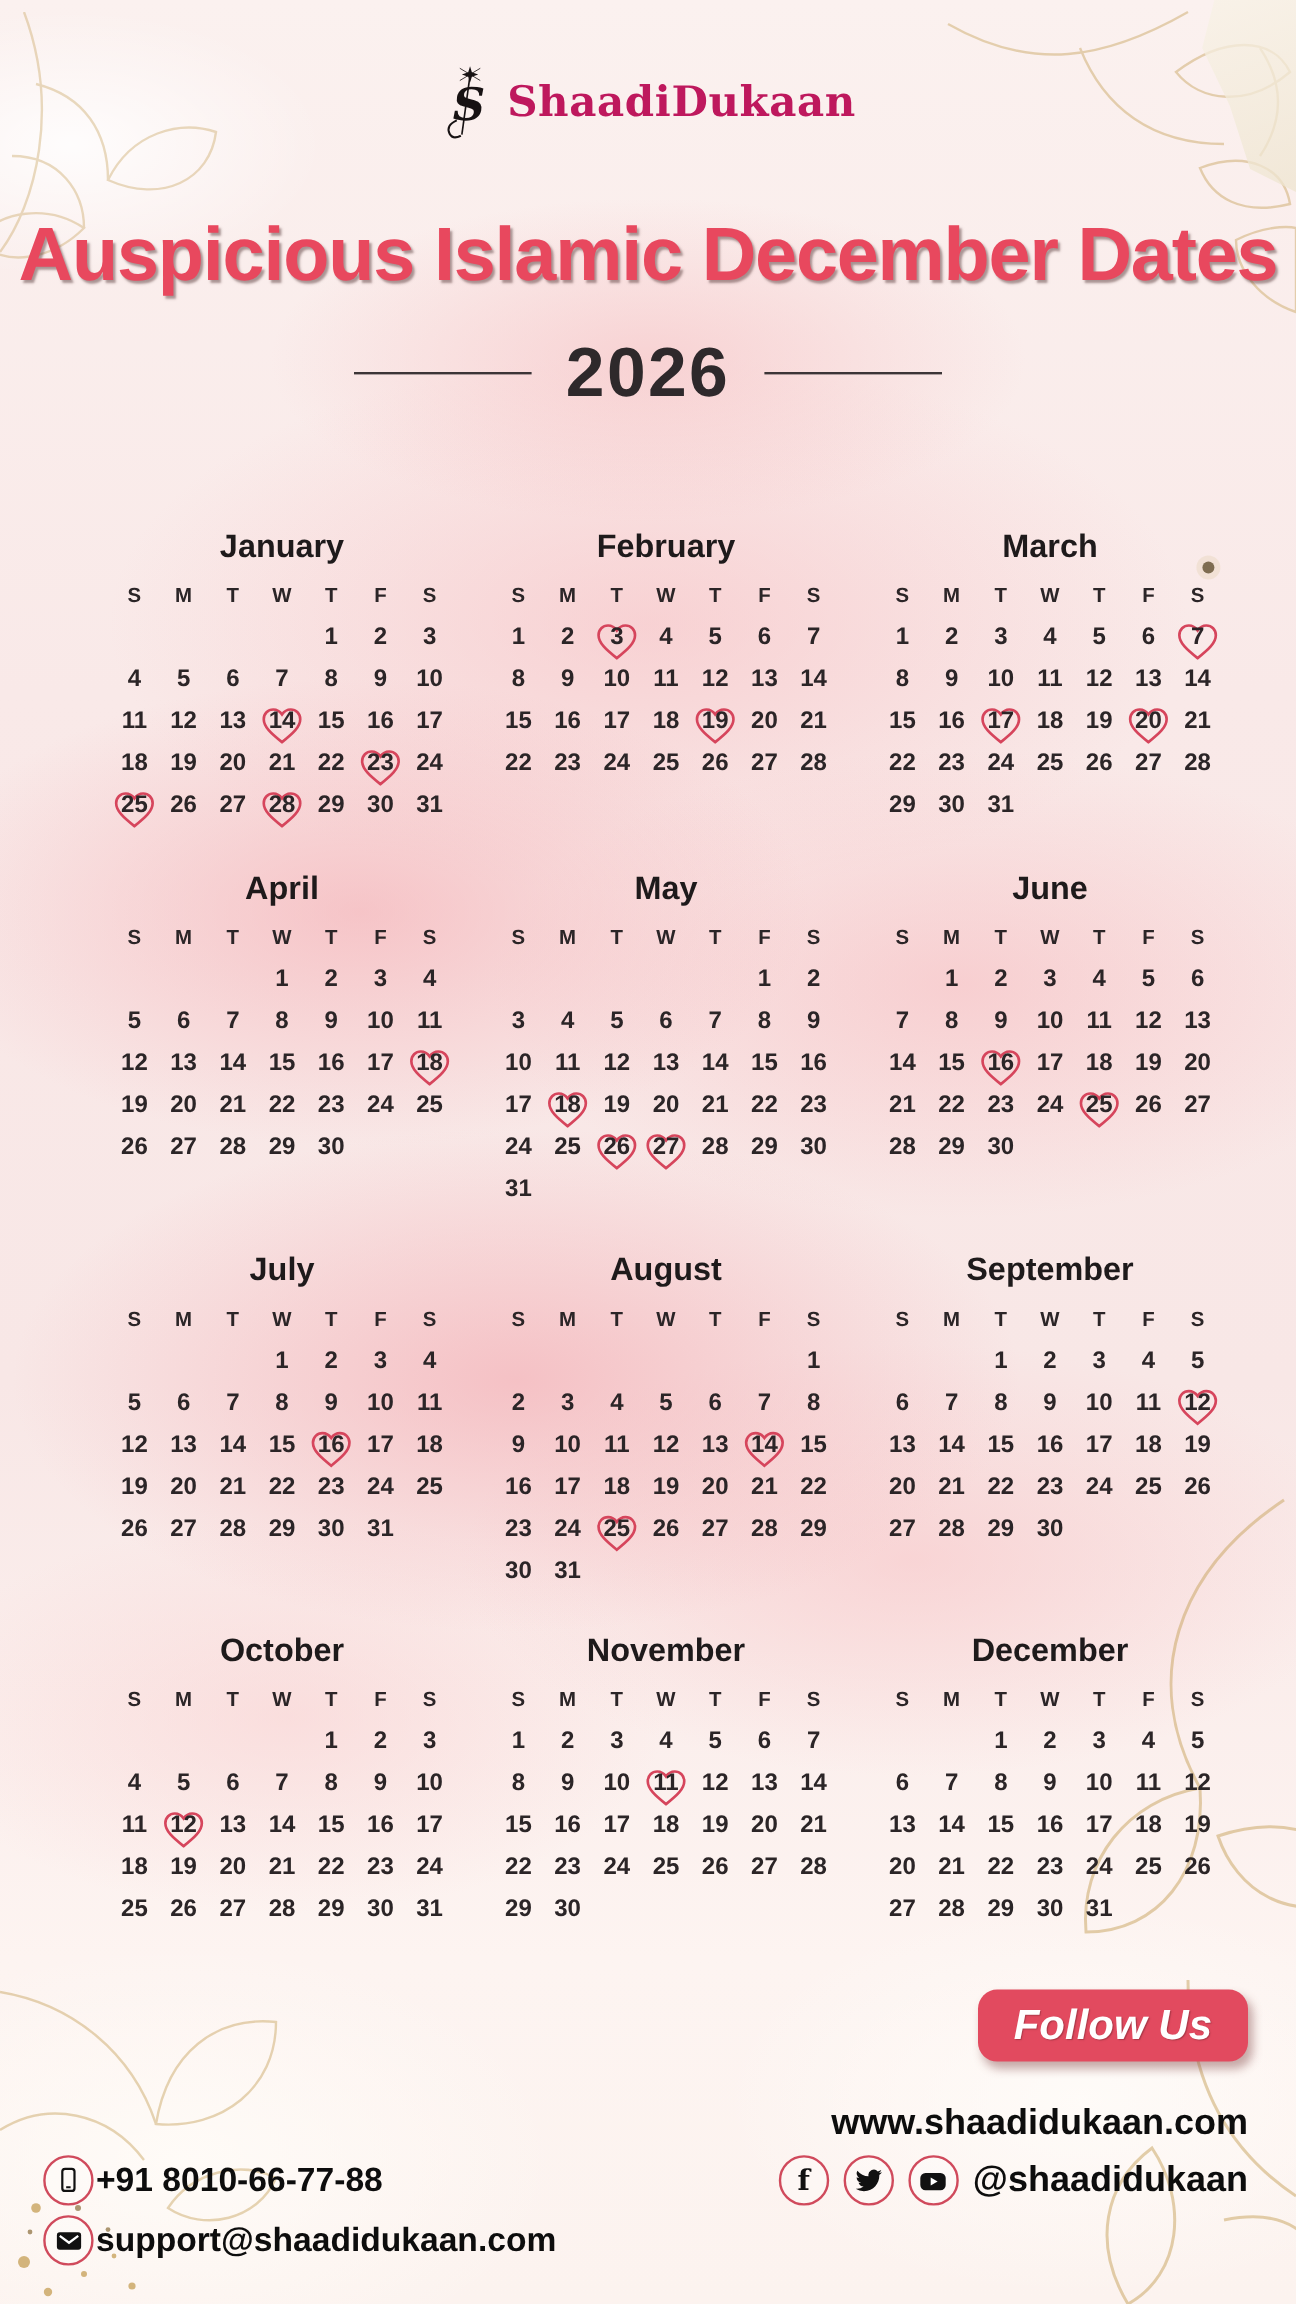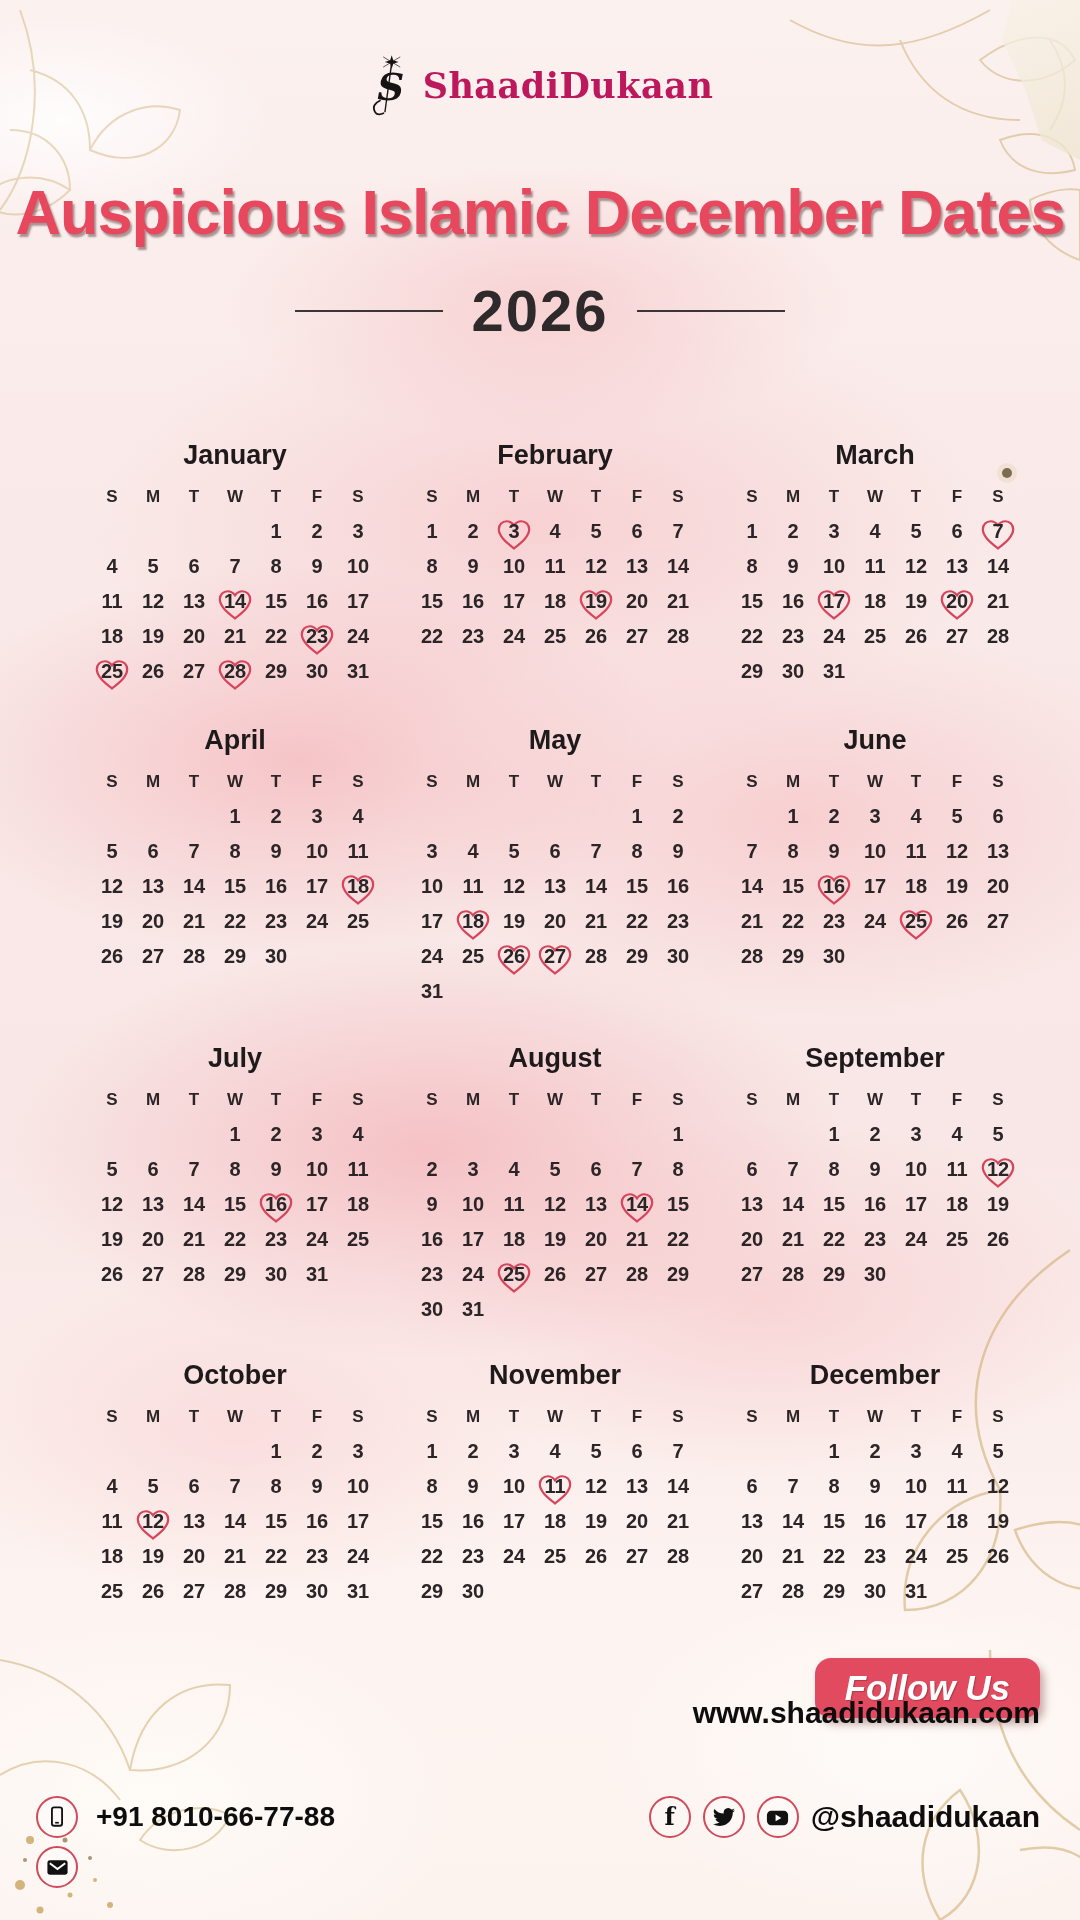--- a/index.html
+++ b/index.html
@@ -43,22 +43,22 @@
   .month-grid{display:grid;grid-template-columns:repeat(7,41px);grid-auto-rows:35px;justify-items:center;align-items:center;}
   .dow{font-size:17px;font-weight:700;color:#2b2527;}
   .day{position:relative;font-size:20px;font-weight:600;color:#2b2527;font-style:normal;}
   .day i{font-style:normal;position:relative;z-index:1;}
   .heart{position:absolute;width:38px;height:38px;left:50%;top:50%;transform:translate(-50%,-45%);z-index:0;}
 
   
   .follow-btn{position:absolute;right:40px;top:1658px;background:#e24a5f;color:#fff;
     font-size:35px;font-weight:700;font-style:italic;border:none;border-radius:16px;
     padding:10px 30px;box-shadow:4px 6px 8px rgba(130,70,70,.45);text-shadow:1px 1px 1px rgba(120,40,50,.5);cursor:pointer;text-align:right;}
-  .website{position:absolute;right:40px;top:1696px;font-size:30px;font-weight:700;color:#0d0d0d;}
-  .contact-row{position:absolute;display:flex;align-items:center;gap:18px;font-size:28px;font-weight:700;color:#0d0d0d;}
+  .website{position:absolute;right:40px;top:1752px;font-size:30px;font-weight:700;color:#0d0d0d;}
+  .contact-row{position:absolute;display:flex;align-items:center;gap:2px;font-size:28px;font-weight:700;color:#0d0d0d;}
   .social-row{position:absolute;display:flex;align-items:center;gap:12px;font-size:30px;font-weight:700;color:#0d0d0d;}
   .sicon{width:42px;height:42px;border-radius:50%;border:2.5px solid #d04a5c;display:flex;align-items:center;justify-content:center;background:rgba(255,255,255,.25);box-sizing:border-box;flex:0 0 auto;}
   .fb-f{font-size:24px;font-weight:800;color:#111;font-family:"DejaVu Serif",serif;line-height:1;}
 </style>
 </head>
 <body>
 
 <svg class="deco" style="left:-10px;top:10px;width:220px;height:330px" viewBox="0 0 220 330">
   <g fill="none" stroke="#c8a35e" stroke-width="2" opacity=".38">
     <path d="M30 0 C60 80 40 160 10 200"></path>
@@ -727,20 +727,21 @@
   </span>
   <span>+91 8010-66-77-88</span>
 </div>
 <div class="contact-row" style="left:36px;top:1846px;">
   <span class="sicon">
     <svg viewBox="0 0 26 26" width="25" height="25">
       <rect x="2.5" y="5.5" width="21" height="15" rx="2.5" fill="#111"></rect>
       <polyline points="5,8.5 13,14.5 21,8.5" fill="none" stroke="#fff" stroke-width="2"></polyline>
     </svg>
   </span>
+  <span>support@shaadidukaan.com</span>
 </div>
 
 <div class="social-row" style="right:40px;top:1796px;">
   <span class="sicon">
       <span class="fb-f">f</span>
     </span>
   <span class="sicon">
     <svg viewBox="0 0 24 24" width="22" height="22">
         <path fill="#111" d="M24 4.56c-.89.39-1.84.65-2.83.77a4.93 4.93 0 0 0 2.16-2.72c-.95.56-2 .97-3.13 1.19A4.92 4.92 0 0 0 11.78 8.3 13.97 13.97 0 0 1 1.64 3.16a4.92 4.92 0 0 0 1.52 6.57c-.8-.03-1.56-.25-2.22-.62v.06a4.92 4.92 0 0 0 3.95 4.83c-.72.2-1.48.22-2.22.08a4.93 4.93 0 0 0 4.6 3.42A9.87 9.87 0 0 1 0 19.54a13.94 13.94 0 0 0 7.55 2.21c9.06 0 14.01-7.5 14.01-14.01 0-.21 0-.43-.02-.64A10.02 10.02 0 0 0 24 4.56z"></path>
       </svg>

